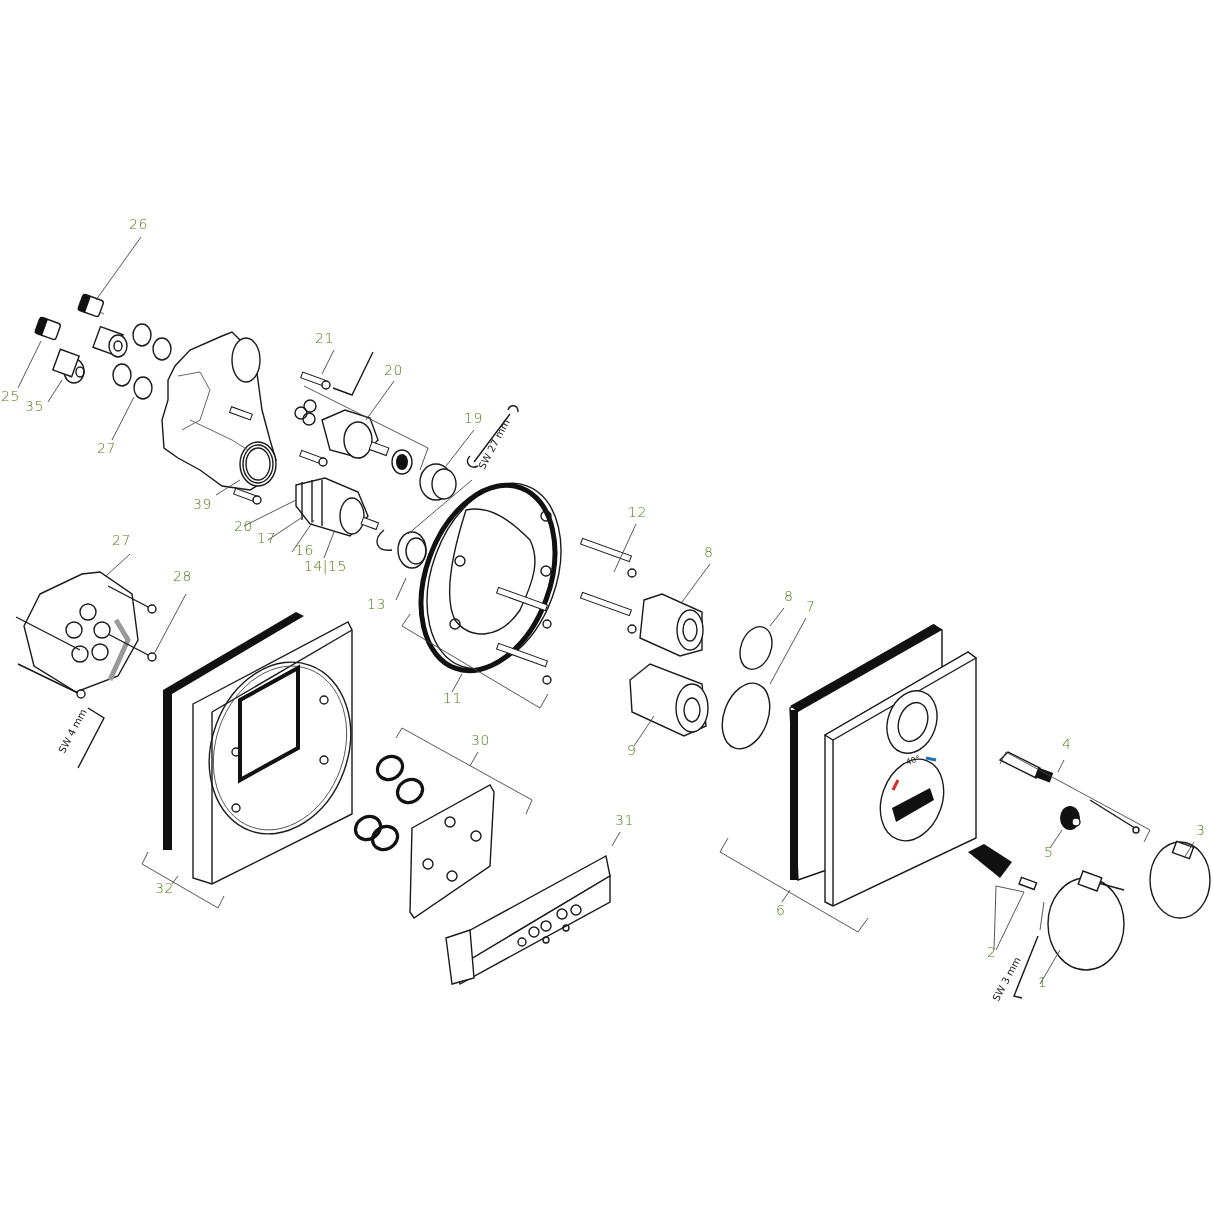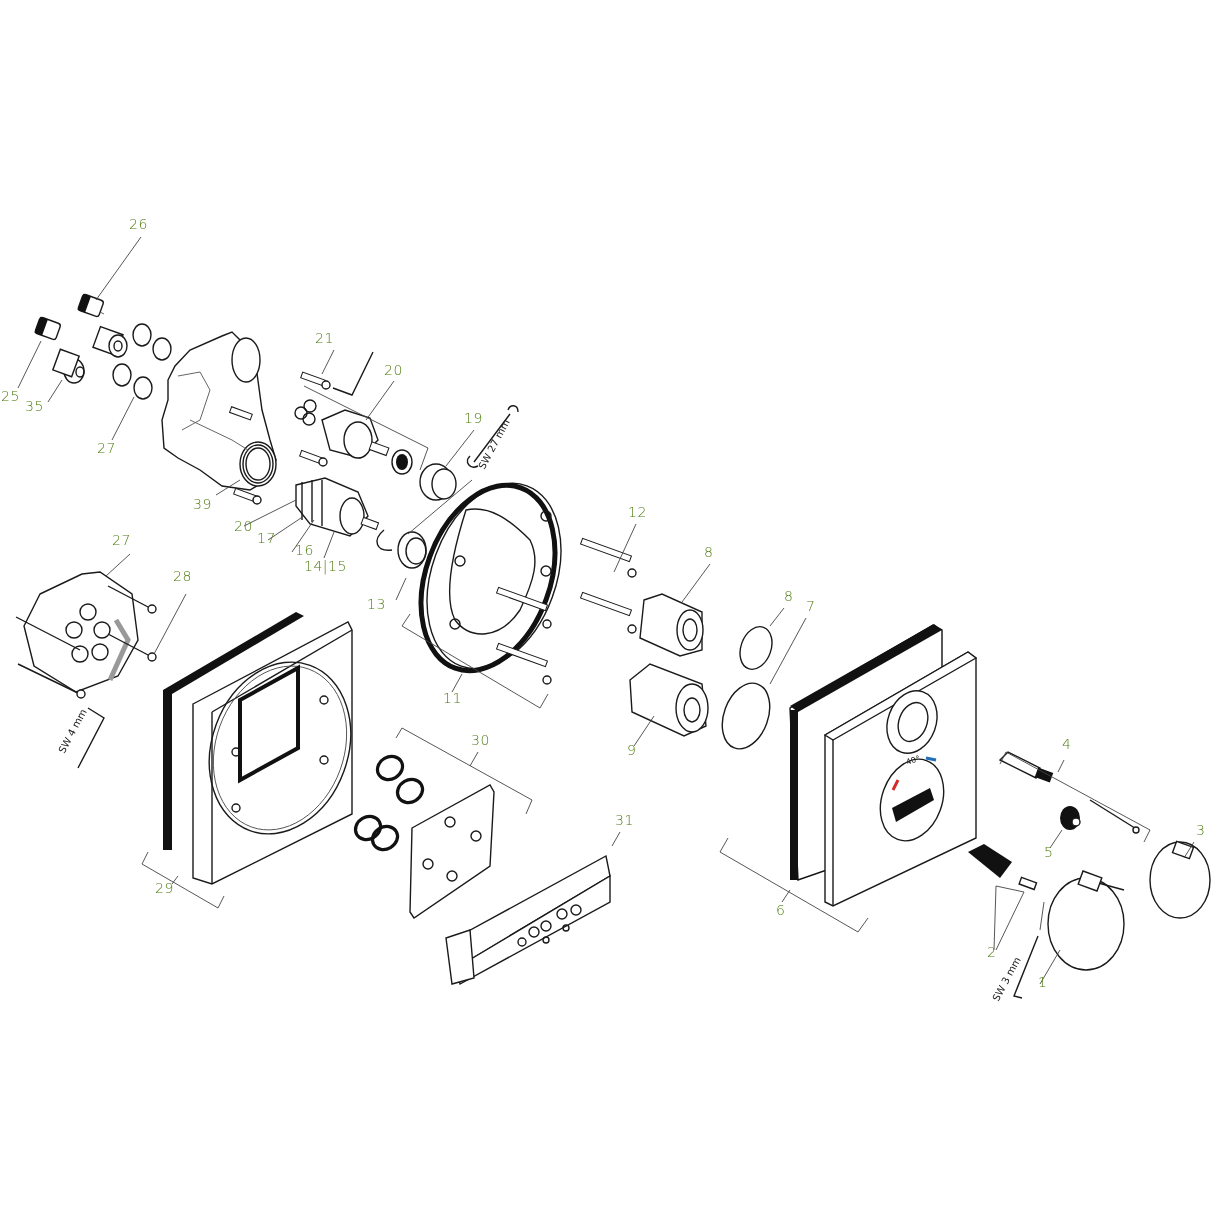--- a/index.html
+++ b/index.html
@@ -318,21 +318,21 @@
 <span class="lbl" style="left:464px;top:410px">19</span>
 <span class="lbl" style="left:384px;top:362px">20</span>
 <span class="lbl" style="left:315px;top:330px">21</span>
 <span class="lbl" style="left:193px;top:496px">39</span>
 <span class="lbl" style="left:97px;top:440px">27</span>
 <span class="lbl" style="left:25px;top:398px">35</span>
 <span class="lbl" style="left:1px;top:388px">25</span>
 <span class="lbl" style="left:129px;top:216px">26</span>
 <span class="lbl" style="left:112px;top:532px">27</span>
 <span class="lbl" style="left:173px;top:568px">28</span>
-<span class="lbl" style="left:155px;top:880px">29</span>
+<span class="lbl" style="left:155px;top:880px">32</span>
 <span class="lbl" style="left:471px;top:732px">30</span>
 <span class="lbl" style="left:615px;top:812px">31</span>
 
 
 <span class="tool-lbl" style="left:486px;top:460px;transform:rotate(-62deg)">SW 27 mm</span>
 <span class="tool-lbl" style="left:66px;top:744px;transform:rotate(-62deg)">SW 4 mm</span>
 <span class="tool-lbl" style="left:1000px;top:992px;transform:rotate(-62deg)">SW 3 mm</span>
 <span class="tool-lbl" style="left:908px;top:758px;font-size:8px;transform:rotate(-20deg)">40°</span>
 </div>
 

